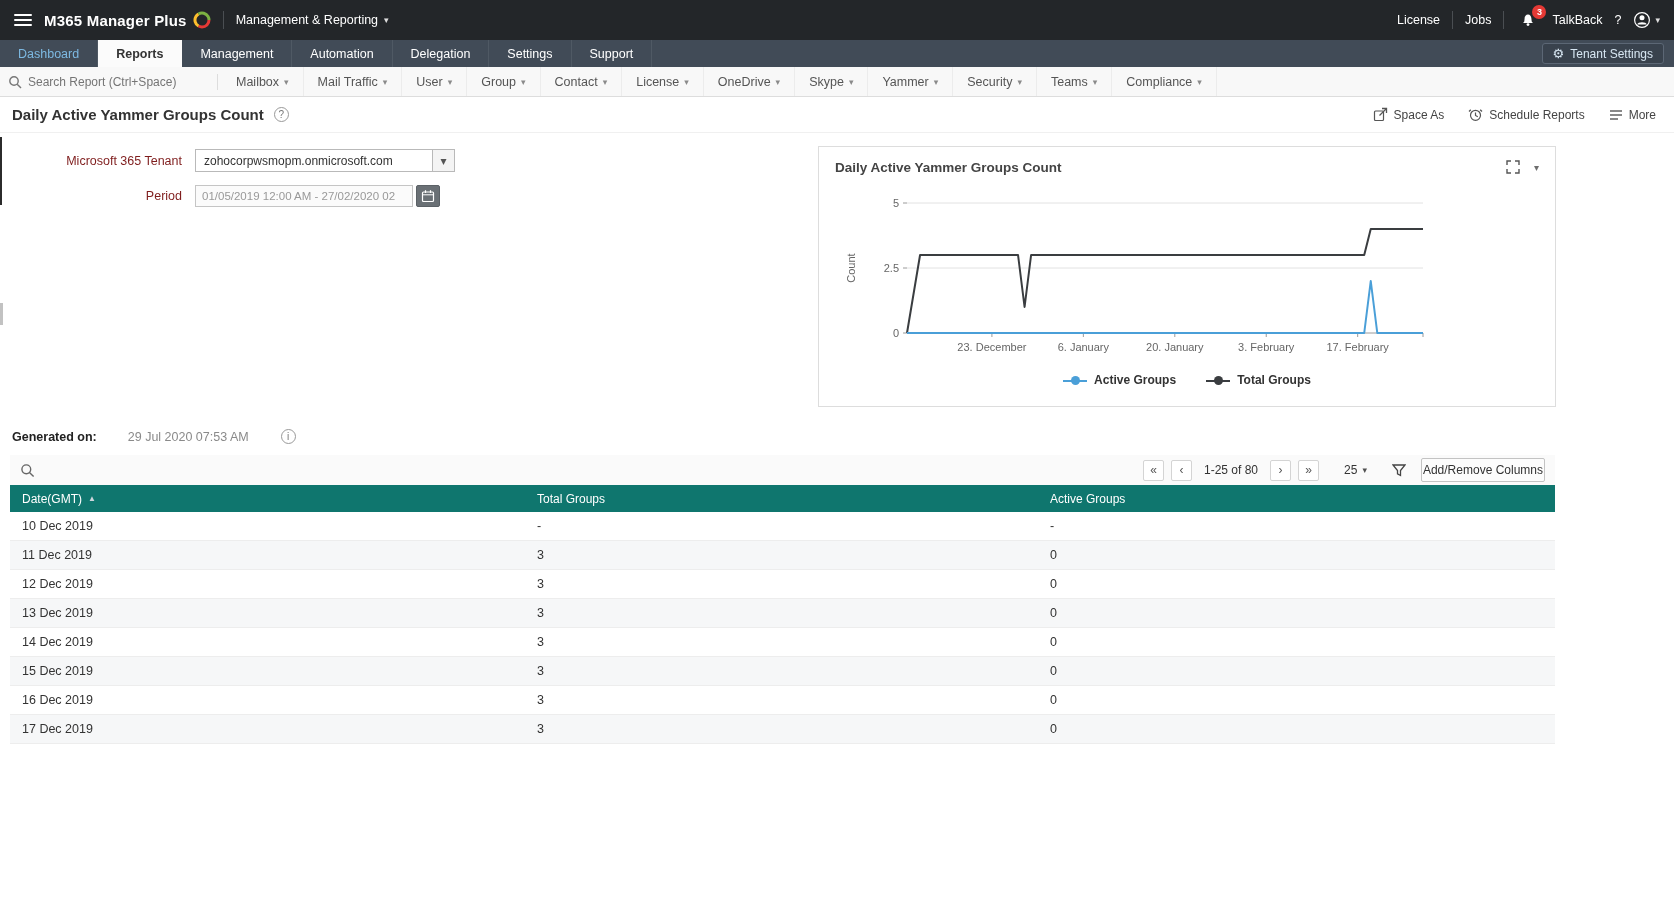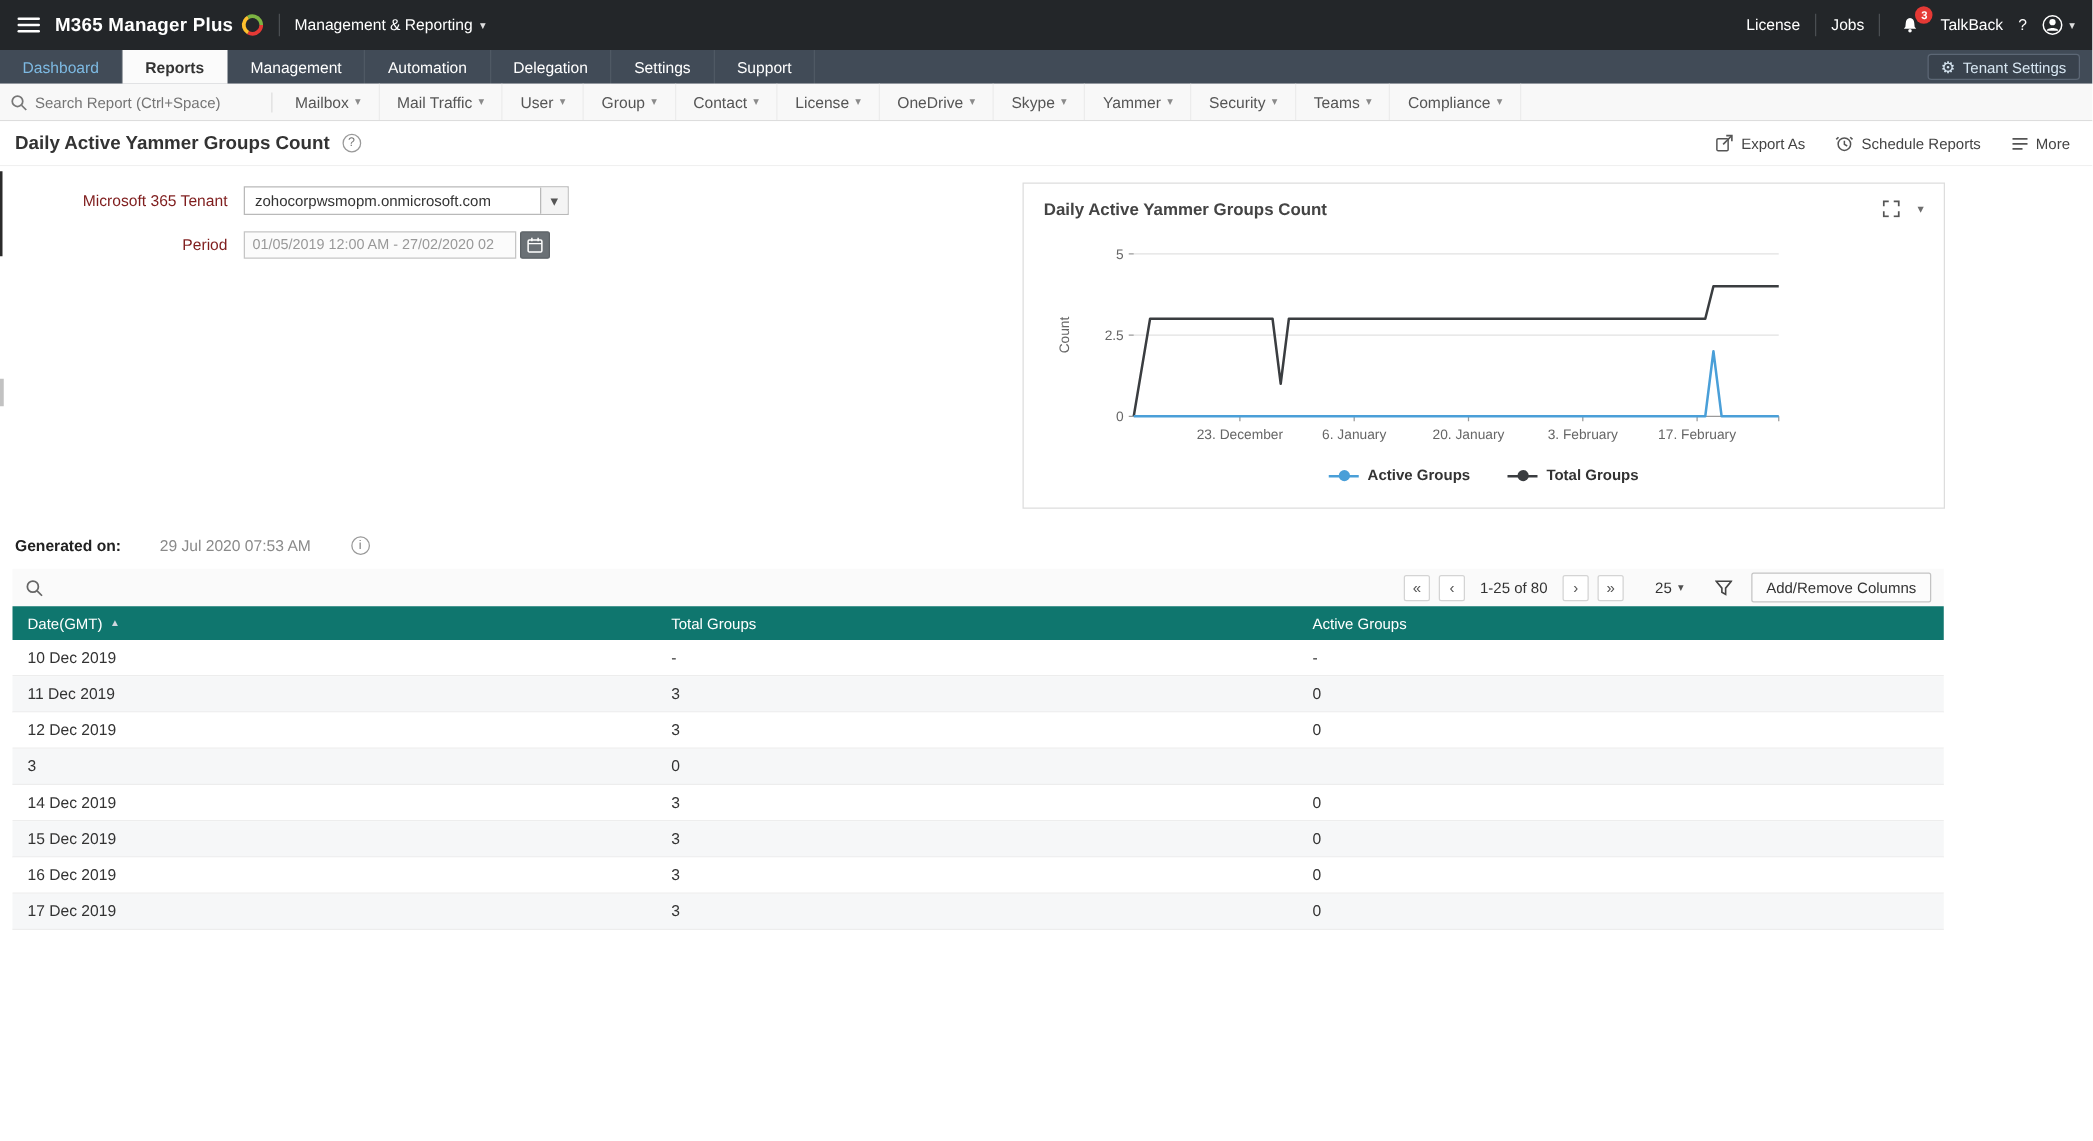--- a/index.html
+++ b/index.html
@@ -77,21 +77,21 @@
   .generated .circ { margin-left:8px; }
 
   
   .table-section { position:absolute; left:10px; top:322px; width:1545px; }
   .table-toolbar { height:30px; background:#fafafa; display:flex; align-items:center; padding:0 10px; }
   .pager { margin-left:auto; display:flex; align-items:center; gap:7px; }
   .pbtn { width:21px; height:21px; border:1px solid #d4d4d4; background:#fff; border-radius:2px; display:flex; align-items:center; justify-content:center; color:#555; font-size:12px; cursor:pointer; }
   .range { font-size:12px; color:#333; margin:0 5px; }
   .psize { display:flex; align-items:center; gap:5px; font-size:12px; color:#333; margin:0 18px; cursor:pointer; }
   .funnel { cursor:pointer; display:flex; align-items:center; margin-right:8px; }
-  .addrem { height:24px; border:1px solid #c3c3c3; background:#fcfcfc; border-radius:2px; padding:0 11px; font-size:12px; color:#333; display:flex; align-items:center; cursor:pointer; }
+  .addrem { height:24px; border:1px solid #c3c3c3; background:#fcfcfc; border-radius:2px; padding:0 1px; font-size:12px; color:#333; display:flex; align-items:center; cursor:pointer; }
   .thead { display:grid; grid-template-columns:515px 513px 1fr; background:#0f766e; color:#fff; height:27px; align-items:center; font-size:12px; }
   .thead .hcell { padding-left:12px; display:flex; align-items:center; gap:6px; cursor:pointer; }
   .sort { font-size:8px; color:#cfd6dd; }
   .trow { display:grid; grid-template-columns:515px 513px 1fr; height:29px; align-items:center; font-size:12.5px; color:#333; border-bottom:1px solid #ededed; background:#fff; }
   .trow:nth-child(even) { background:#f6f7f8; }
   .trow .cell { padding-left:12px; }
 
   svg.ic { display:block; }
 </style>
 </head>
@@ -216,21 +216,21 @@
 <div class="titlebar">
   <span class="page-title">Daily Active Yammer Groups Count</span>
   <span class="circ">?</span>
   <div class="title-actions">
     <span class="act">
       <svg class="ic" width="15" height="15" viewBox="0 0 15 15">
         <rect x="1.5" y="4" width="9" height="9.5" rx="1" fill="none" stroke="#555" stroke-width="1.2"></rect>
         <line x1="6.5" y1="8.5" x2="13" y2="2" stroke="#555" stroke-width="1.3"></line>
         <path d="M9,1.5 L13.5,1.5 L13.5,6" fill="none" stroke="#555" stroke-width="1.3"></path>
       </svg>
-      <span>Export As</span>
+      <span>Space As</span>
     </span>
     <span class="act">
       <svg class="ic" width="15" height="15" viewBox="0 0 15 15">
         <circle cx="7.5" cy="8.3" r="5" fill="none" stroke="#555" stroke-width="1.2"></circle>
         <path d="M7.5,5.5 L7.5,8.5 L9.8,9.8" fill="none" stroke="#555" stroke-width="1.2"></path>
         <line x1="2.8" y1="2.8" x2="1" y2="4.5" stroke="#555" stroke-width="1.3"></line>
         <line x1="12.2" y1="2.8" x2="14" y2="4.5" stroke="#555" stroke-width="1.3"></line>
       </svg>
       <span>Schedule Reports</span>
     </span>
@@ -381,20 +381,21 @@
           <span class="cell">11 Dec 2019</span>
           <span class="cell">3</span>
           <span class="cell">0</span>
         </div>
       <div class="trow">
           <span class="cell">12 Dec 2019</span>
           <span class="cell">3</span>
           <span class="cell">0</span>
         </div>
       <div class="trow">
+          <span class="cell">13 Dec 2019</span>
           <span class="cell">3</span>
           <span class="cell">0</span>
         </div>
       <div class="trow">
           <span class="cell">14 Dec 2019</span>
           <span class="cell">3</span>
           <span class="cell">0</span>
         </div>
       <div class="trow">
           <span class="cell">15 Dec 2019</span>

